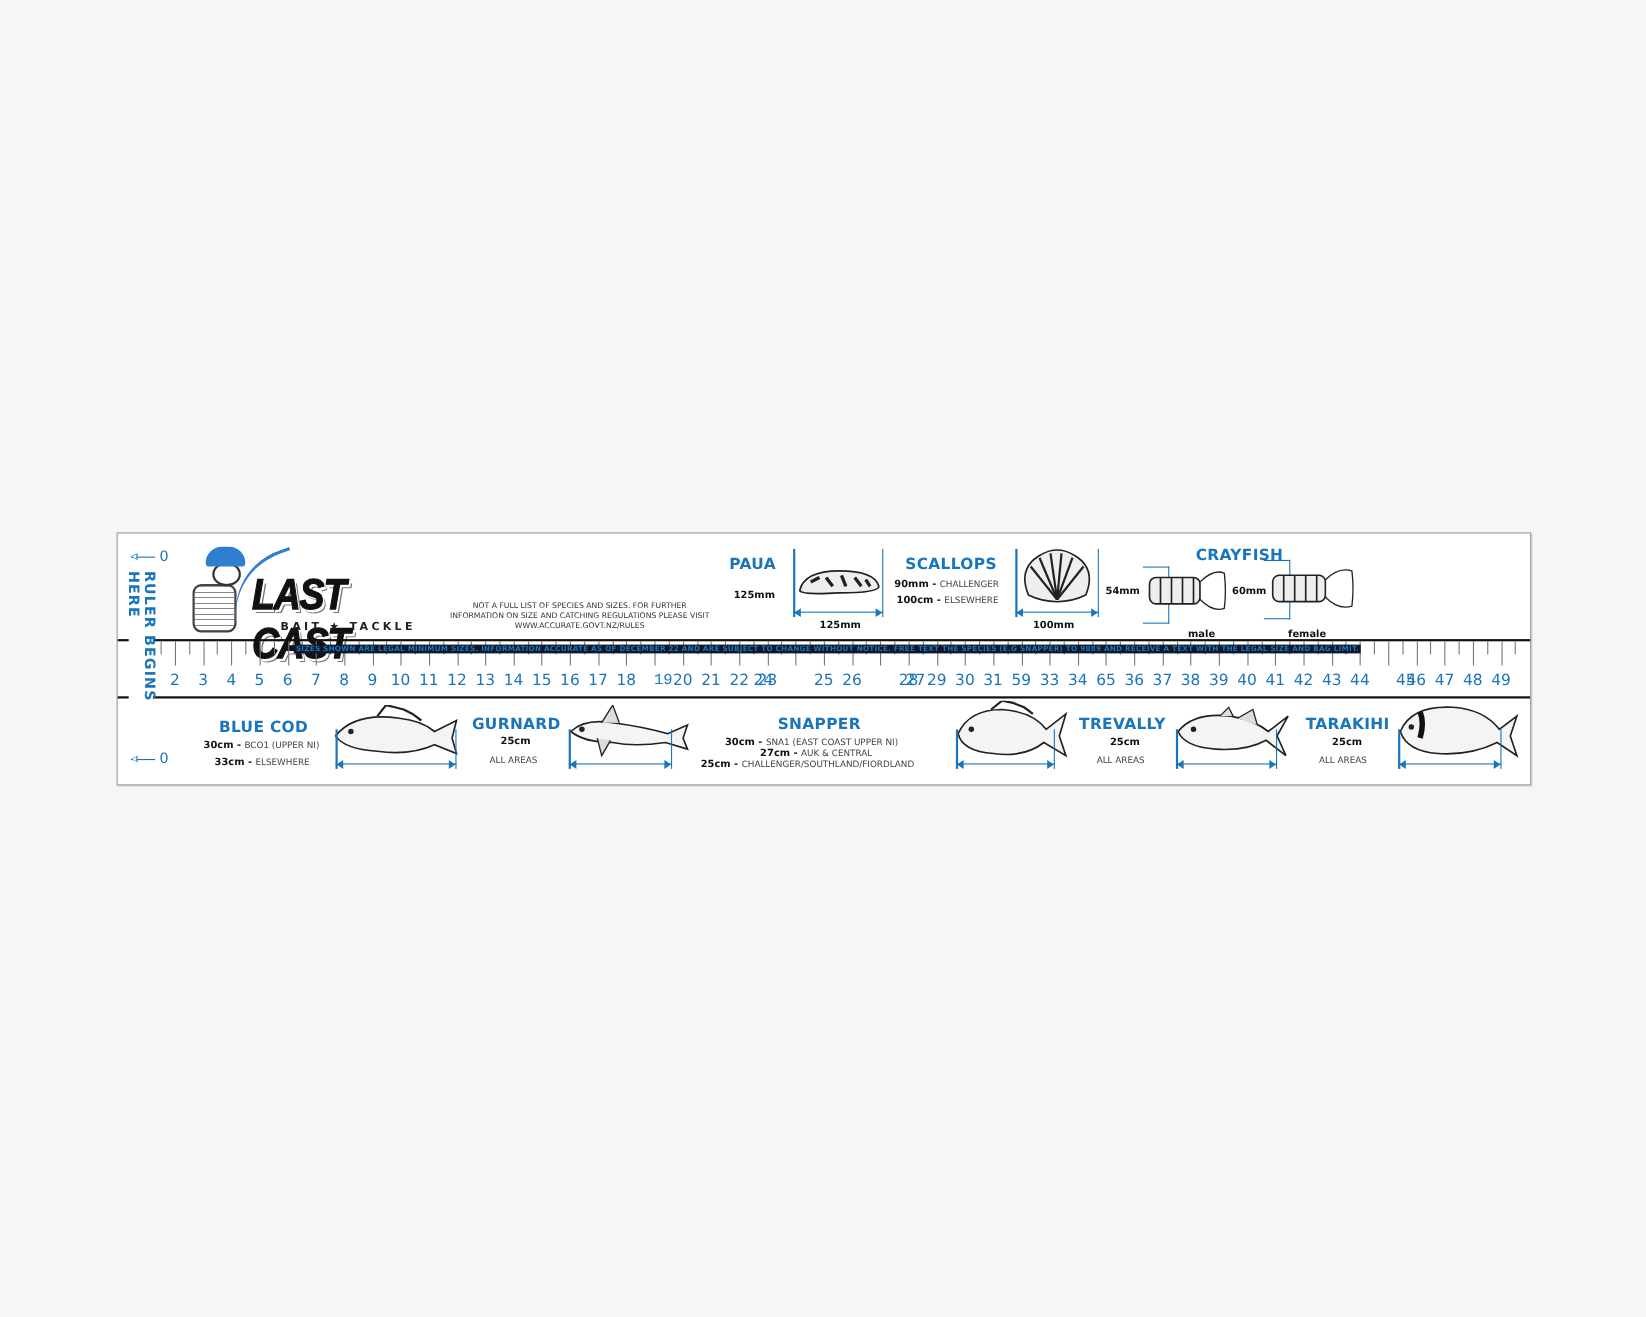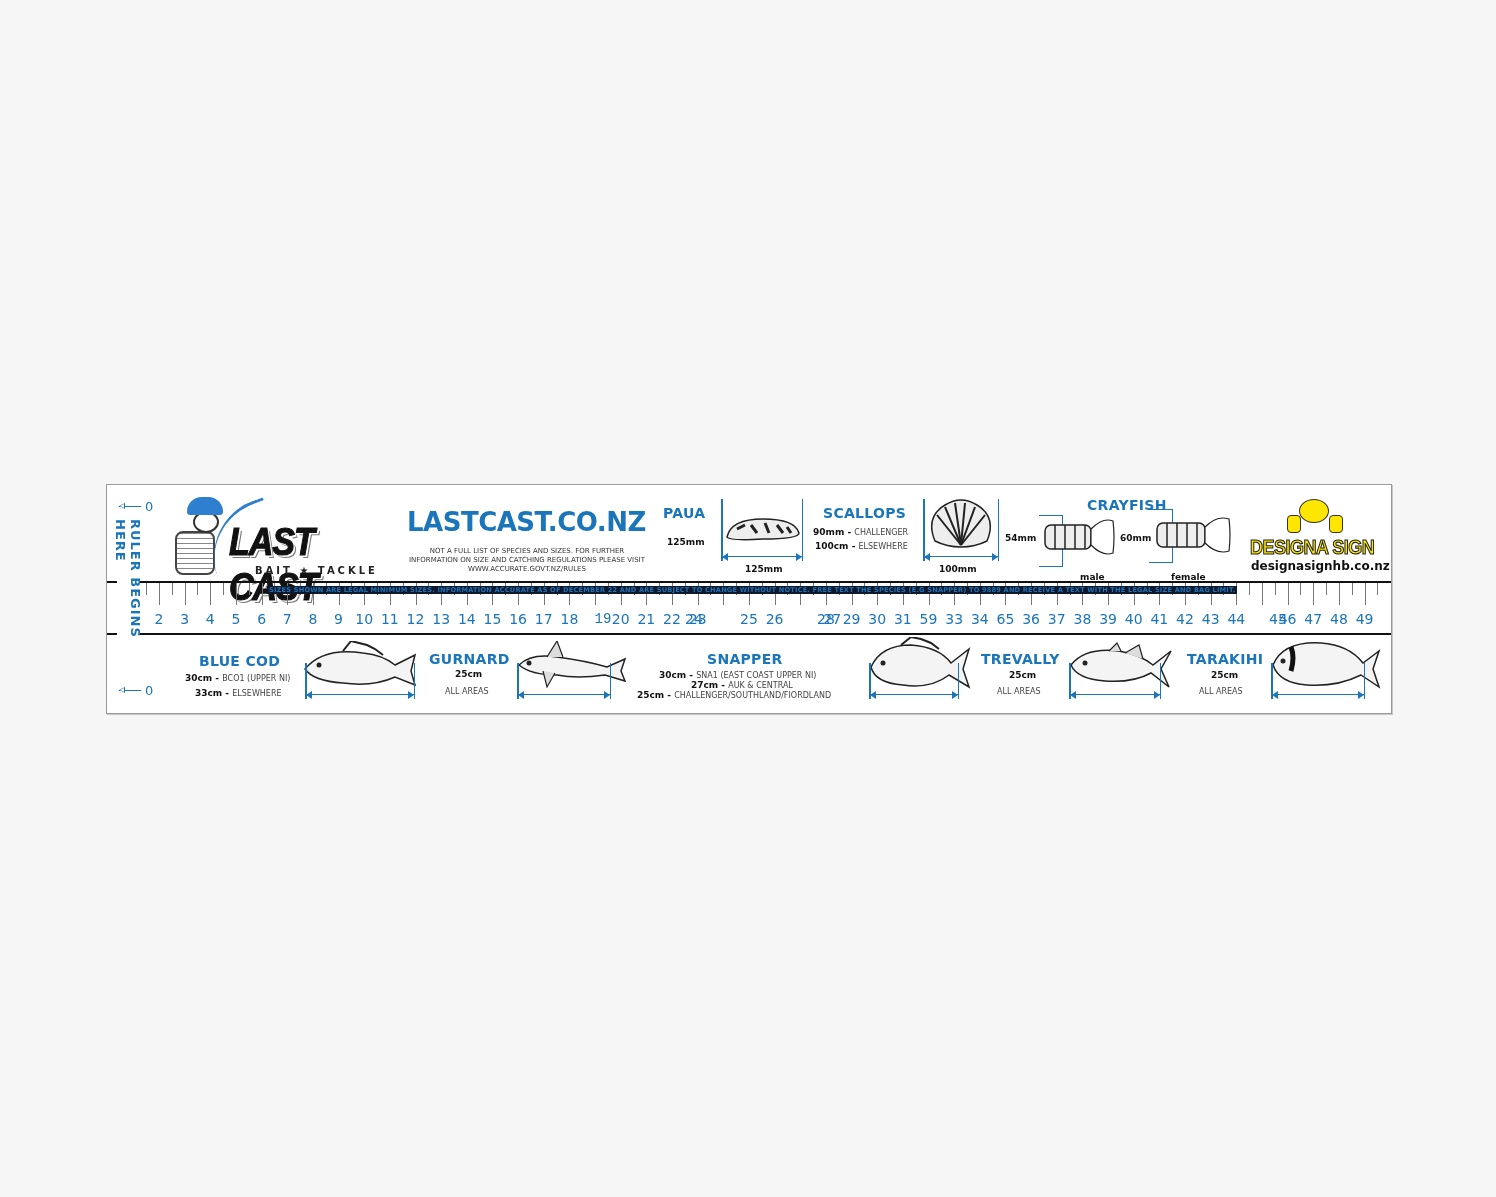--- a/index.html
+++ b/index.html
@@ -85,21 +85,20 @@
 
   <div class="logo">
     <div class="body"></div>
     <div class="skull"></div>
     <div class="cap"></div>
     <div class="rod"></div>
     <div class="wordmark">LAST CAST</div>
     <div class="tag">BAIT ★ TACKLE</div>
   </div>
 
-  <div class="site">LASTCAST.CO.NZ</div>
   <div class="disclaimer">NOT A FULL LIST OF SPECIES AND SIZES. FOR FURTHER INFORMATION ON SIZE AND CATCHING REGULATIONS PLEASE VISIT WWW.ACCURATE.GOVT.NZ/RULES</div>
 
   <div class="species-title" style="left:556px; top:20px;">PAUA</div>
   <div class="size-text" style="left:560px; top:52px;">125mm</div>
   <div class="meas" style="left:614px; top:14px; width:82px; height:62px;">
     <div class="l"></div>
       <div class="r"></div>
       <div class="h"></div>
   </div>
   <svg class="sketch" style="left:618px; top:30px;" width="76" height="28">
@@ -157,27 +156,20 @@
     <g stroke="#222" stroke-width="1.5">
         <line x1="12" y1="10" x2="12" y2="34"></line>
         <line x1="22" y1="10" x2="22" y2="34"></line>
         <line x1="32" y1="10" x2="32" y2="34"></line>
         <line x1="42" y1="10" x2="42" y2="34"></line>
       </g>
     <path d="M50 14 Q62 2 74 6 Q76 22 74 38 Q62 42 50 30 Z" fill="#fff" stroke="#222" stroke-width="1.2"></path>
   </svg>
   <div class="size-text" style="left:1064px; top:87px;">female</div>
 
-  <div class="sponsor">
-    <div class="thumb" style="left:40px;"></div>
-    <div class="thumb" style="left:82px;"></div>
-    <div class="face"></div>
-    <div class="brand">DESIGNA SIGN</div>
-    <div class="url">designasignhb.co.nz</div>
-  </div>
 
   <div class="band">
     <div class="line-top"></div>
     <div class="ticks" id="ticks">
         <span class="tick" style="left: 39.175px; height: 12px;"></span>
         <span class="tick" style="left: 52px; height: 22px;"></span>
         <span class="tick" style="left: 64.825px; height: 12px;"></span>
         <span class="tick" style="left: 77.65px; height: 22px;"></span>
         <span class="tick" style="left: 90.475px; height: 12px;"></span>
         <span class="tick" style="left: 103.3px; height: 22px;"></span>

